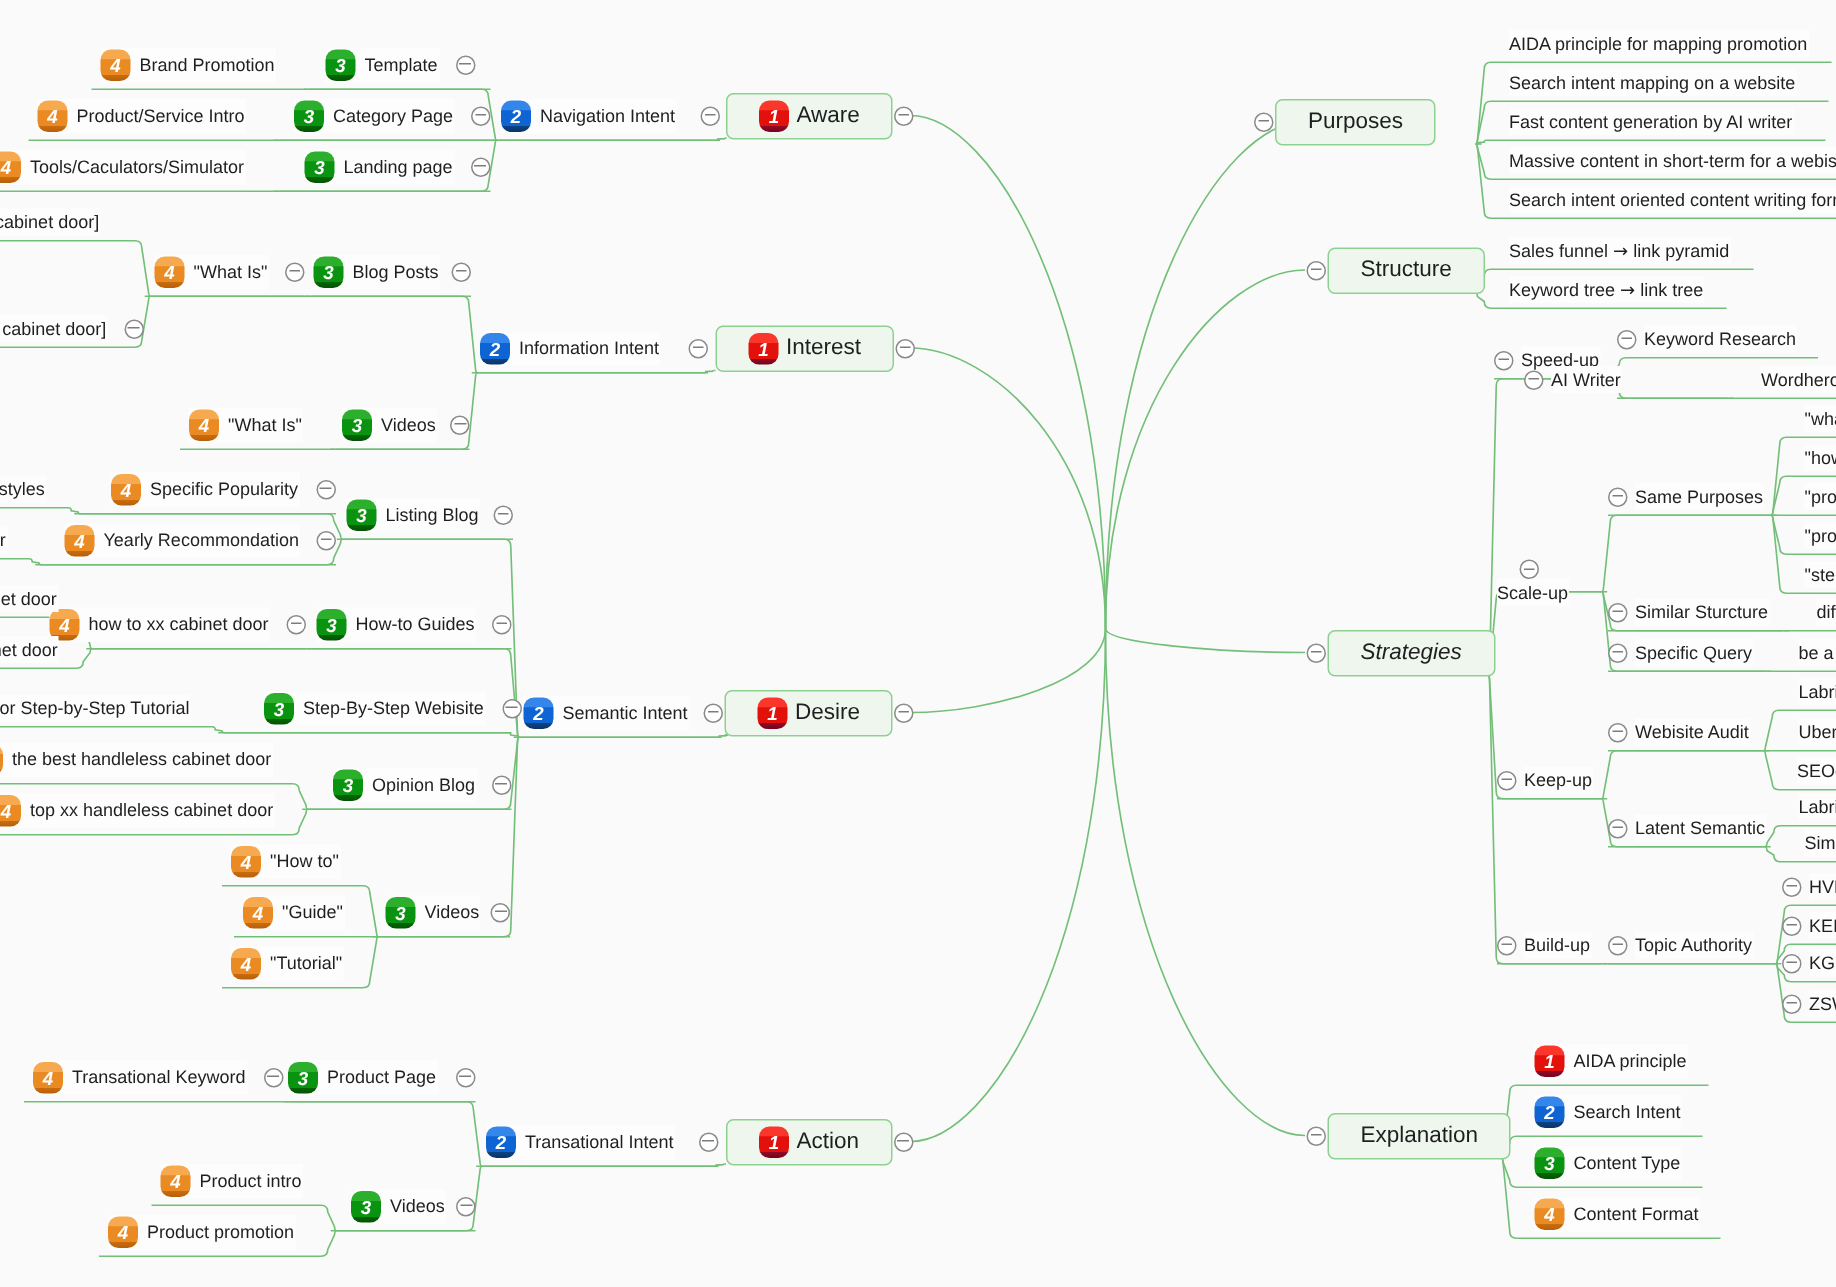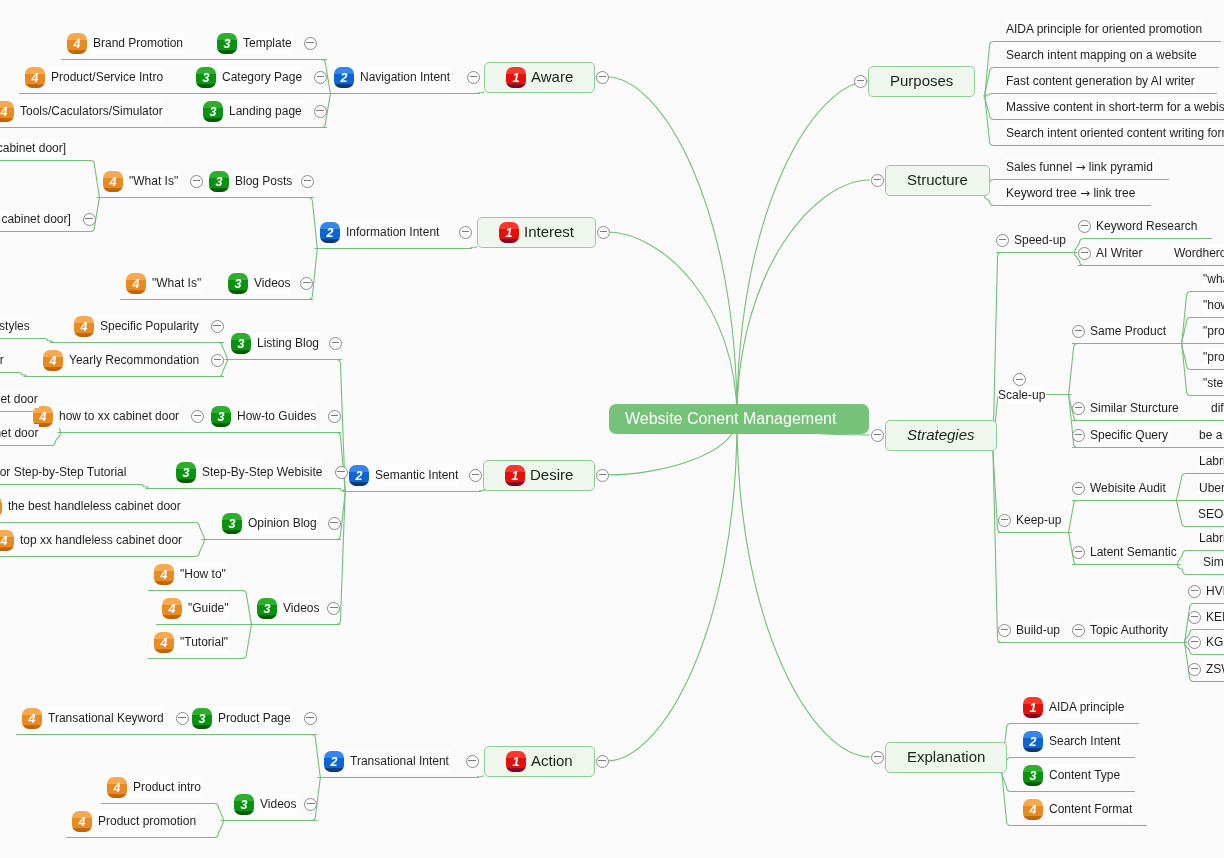--- a/index.html
+++ b/index.html
@@ -156,23 +156,20 @@
       <path d="M 1183.8 642.5 L 1072 642.5" fill="none" stroke="#73bf78" stroke-width="1.1" stroke-linecap="butt"></path>
       <path d="M 737 419 C 737 206.96 661.6 77 607 77" fill="none" stroke="#73bf78" stroke-width="1.1" stroke-linecap="butt"></path>
       <path d="M 737 419 C 737 303.06 661.6 232 607 232" fill="none" stroke="#73bf78" stroke-width="1.1" stroke-linecap="butt"></path>
       <path d="M 737 419 C 737 453.72 661.6 475 607 475" fill="none" stroke="#73bf78" stroke-width="1.1" stroke-linecap="butt"></path>
       <path d="M 737 419 C 737 631.04 661.6 761 607 761" fill="none" stroke="#73bf78" stroke-width="1.1" stroke-linecap="butt"></path>
       <path d="M 737 419 C 737 209.44 814.14 81 870 81" fill="none" stroke="#73bf78" stroke-width="1.1" stroke-linecap="butt"></path>
       <path d="M 737 419 C 737 270.82 814.14 180 870 180" fill="none" stroke="#73bf78" stroke-width="1.1" stroke-linecap="butt"></path>
       <path d="M 737 419 C 737 428.92 814.14 435 870 435" fill="none" stroke="#73bf78" stroke-width="1.1" stroke-linecap="butt"></path>
       <path d="M 737 419 C 737 628.56 814.14 757 870 757" fill="none" stroke="#73bf78" stroke-width="1.1" stroke-linecap="butt"></path>
     </svg>
-<div class="center" style="left: 609px; top: 404px; width: 260px; height: 30px; background: rgb(117, 194, 120);">
-      <span>Website Conent Management</span>
-    </div>
     <div class="nodewrap L" style="left: 484px; top: 61.5px;">
       <div class="node boxnode" style="border-color: rgb(141, 209, 145); background: rgb(238, 246, 238);">
         <span class="badge" style="background: linear-gradient(rgb(250, 55, 42) 0%, rgb(250, 55, 42) 31%, rgb(227, 17, 11) 32%, rgb(227, 17, 11) 81%, rgb(143, 12, 37) 82%, rgb(120, 0, 28) 100%);">
           <span>1</span>
         </span>
         <span class="lbl">Aware</span>
       </div>
       <span class="coll" style="border-color: rgb(138, 138, 138); margin-left: 1px;">
         <i></i>
       </span>
@@ -558,21 +555,21 @@
       </div>
     </div>
     <div class="nodewrap L" style="left: -6px; top: 528.5px;">
       <div class="node">
         <span class="badge" style="background: linear-gradient(rgb(247, 169, 79) 0%, rgb(247, 169, 79) 31%, rgb(233, 138, 34) 32%, rgb(233, 138, 34) 81%, rgb(200, 108, 14) 82%, rgb(184, 95, 8) 100%);">
           <span>4</span>
         </span>
         <span class="lbl">top xx handleless cabinet door</span>
       </div>
     </div>
-    <div class="nodewrap R" style="left: 854px; top: 65.5px; justify-content: flex-end;">
+    <div class="nodewrap R" style="left: 836px; top: 65.5px; justify-content: flex-end;">
       <span class="coll" style="border-color: rgb(138, 138, 138); margin-right: 1px;">
         <i></i>
       </span>
       <div class="node boxnode" style="border-color: rgb(141, 209, 145); background: rgb(238, 246, 238);">
         <span class="lbl">Purposes</span>
       </div>
     </div>
     <div class="nodewrap R" style="left: 871px; top: 164.5px;">
       <span class="coll" style="border-color: rgb(138, 138, 138); margin-right: 1px;">
         <i></i>
@@ -592,21 +589,21 @@
     <div class="nodewrap R" style="left: 871px; top: 741.5px;">
       <span class="coll" style="border-color: rgb(138, 138, 138); margin-right: 1px;">
         <i></i>
       </span>
       <div class="node boxnode" style="border-color: rgb(141, 209, 145); background: rgb(238, 246, 238);">
         <span class="lbl">Explanation</span>
       </div>
     </div>
     <div class="nodewrap R" style="left: 1006px; top: 20px;">
       <div class="node">
-        <span class="lbl">AIDA principle for oriented promotion</span>
+        <span class="lbl">AIDA principle for mapping promotion</span>
       </div>
     </div>
     <div class="nodewrap R" style="left: 1006px; top: 46px;">
       <div class="node">
         <span class="lbl">Search intent mapping on a website</span>
       </div>
     </div>
     <div class="nodewrap R" style="left: 1006px; top: 72px;">
       <div class="node">
         <span class="lbl">Fast content generation by AI writer</span>
@@ -665,34 +662,34 @@
       </div>
     </div>
     <div class="nodewrap R" style="left: 1078px; top: 217px;">
       <span class="coll" style="border-color: rgb(138, 138, 138); margin-right: 5px;">
         <i></i>
       </span>
       <div class="node">
         <span class="lbl">Keyword Research</span>
       </div>
     </div>
-    <div class="nodewrap R" style="left: 1078px; top: 244px;">
+    <div class="nodewrap R" style="left: 1016px; top: 244px;">
       <span class="coll" style="border-color: rgb(138, 138, 138); margin-right: 5px;">
         <i></i>
       </span>
       <div class="node">
         <span class="lbl">AI Writer</span>
       </div>
     </div>
     <div class="nodewrap R" style="left: 1072px; top: 322px;">
       <span class="coll" style="border-color: rgb(138, 138, 138); margin-right: 5px;">
         <i></i>
       </span>
       <div class="node">
-        <span class="lbl">Same Product</span>
+        <span class="lbl">Same Purposes</span>
       </div>
     </div>
     <div class="nodewrap R" style="left: 1072px; top: 399px;">
       <span class="coll" style="border-color: rgb(138, 138, 138); margin-right: 5px;">
         <i></i>
       </span>
       <div class="node">
         <span class="lbl">Similar Sturcture</span>
       </div>
     </div>

